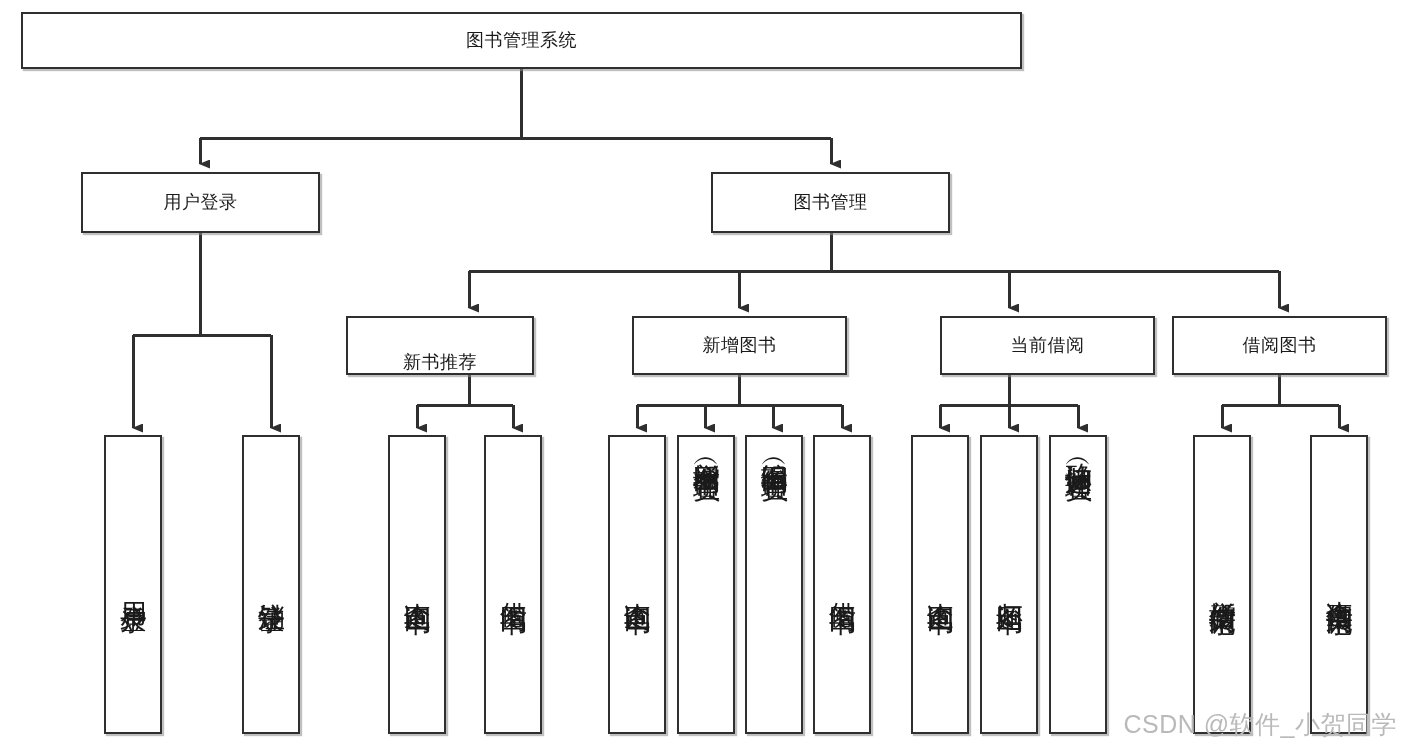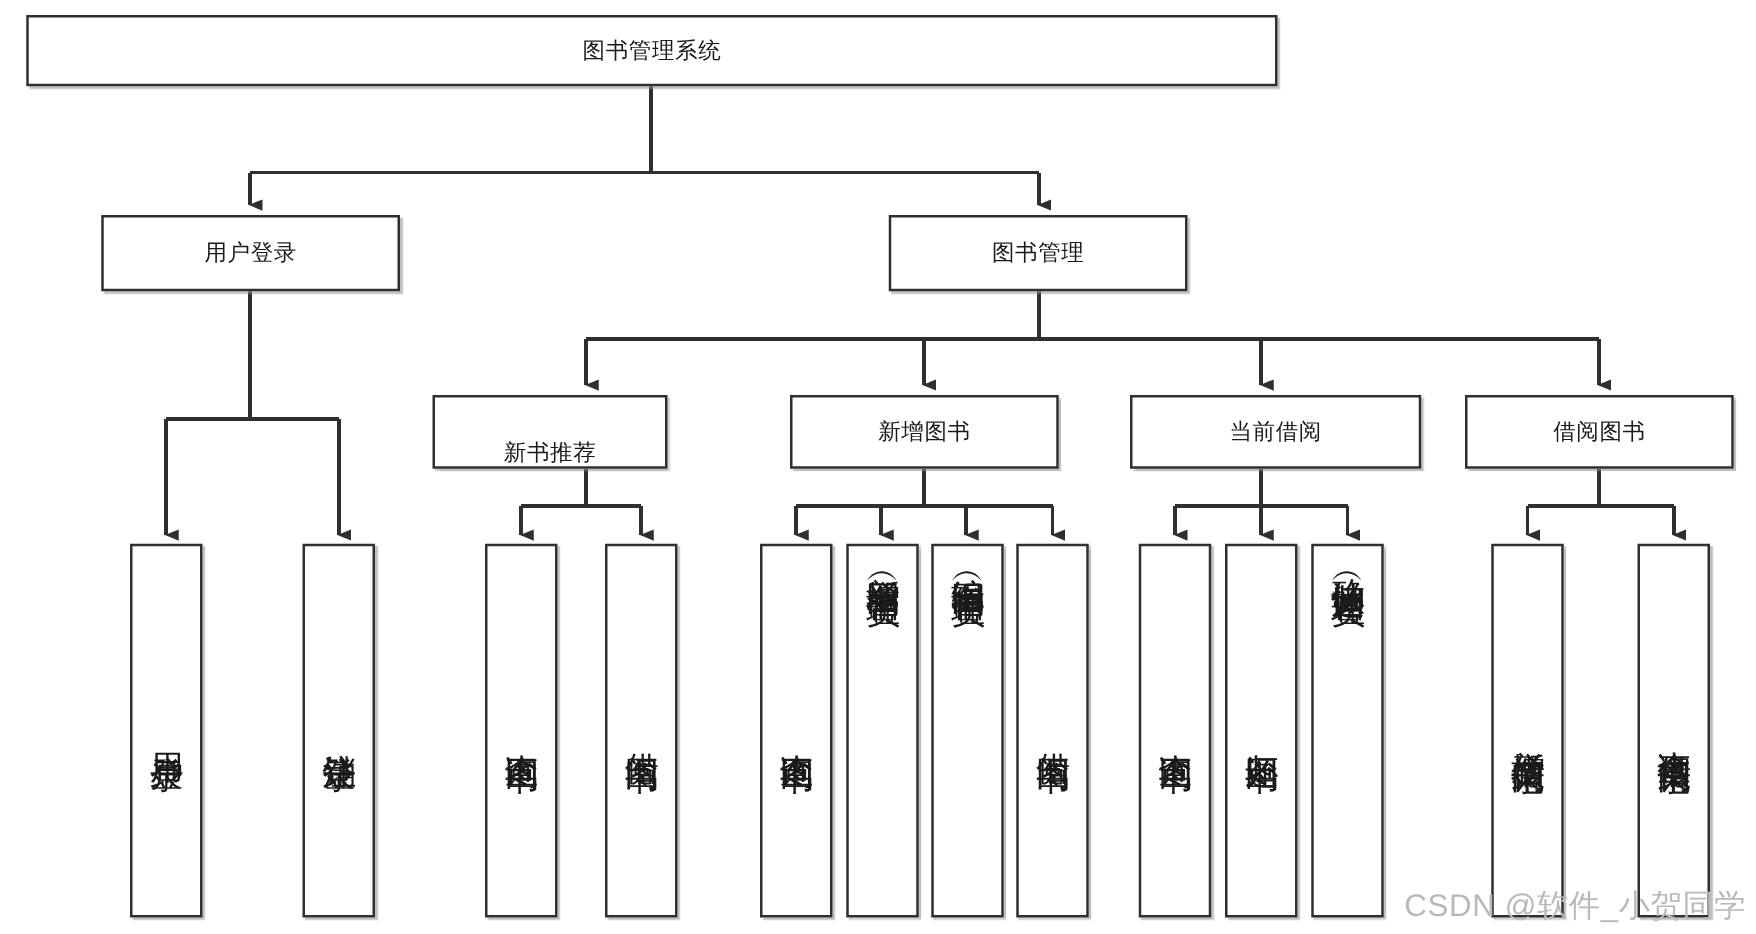--- a/index.html
+++ b/index.html
@@ -146,21 +146,21 @@
   </div>
 
   <div class="node horizontal" style="left:346px; top:316px; width:188px; height:59px;align-items:flex-end;">
     <span class="node-label">新书推荐</span>
   </div>
 
   <div class="node horizontal" style="left:632px; top:316px; width:215px; height:59px;">
     <span class="node-label">新增图书</span>
   </div>
 
-  <div class="node horizontal" style="left:904px; top:316px; width:233px; height:59px;">
+  <div class="node horizontal" style="left:940px; top:316px; width:215px; height:59px;">
     <span class="node-label">当前借阅</span>
   </div>
 
   <div class="node horizontal" style="left:1172px; top:316px; width:215px; height:59px;">
     <span class="node-label">借阅图书</span>
   </div>
 
   <div class="node vertical centered" style="left:104px; top:435px; width:58px; height:299px;">
     <span class="node-label">用户登录</span>
   </div>

